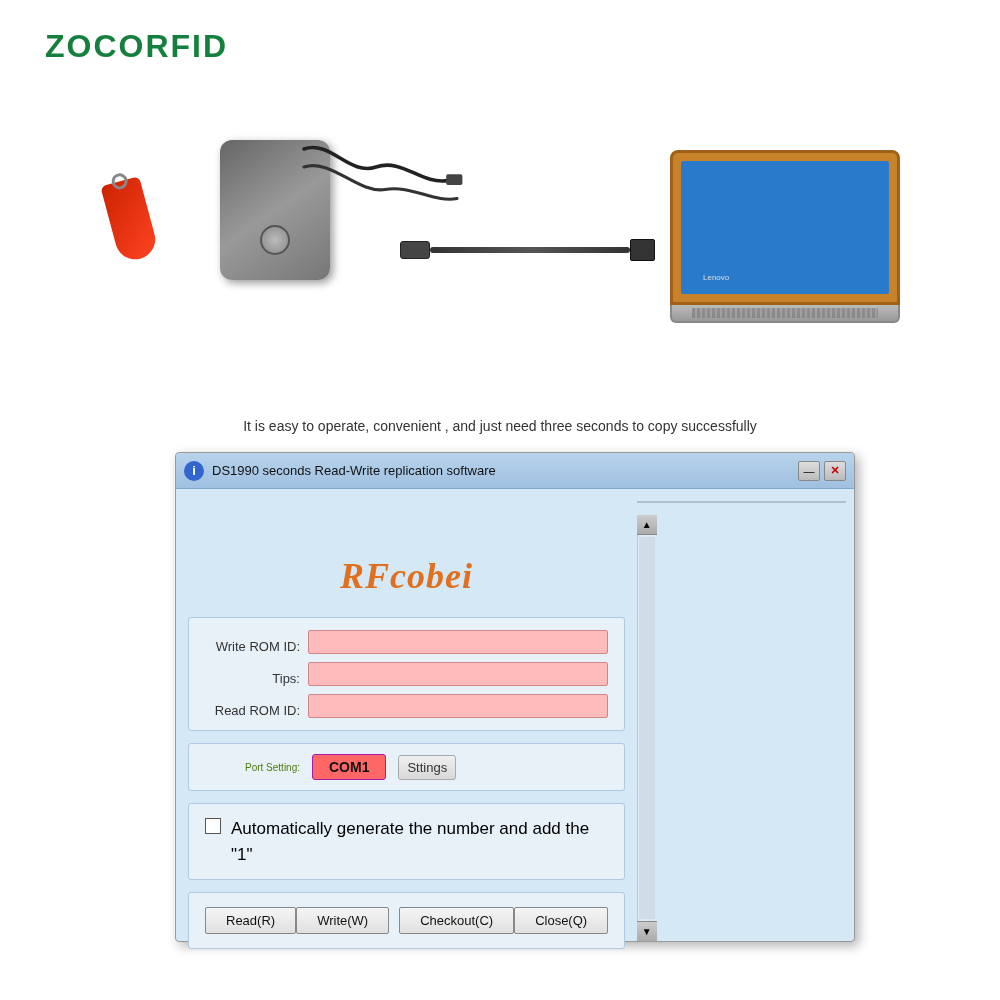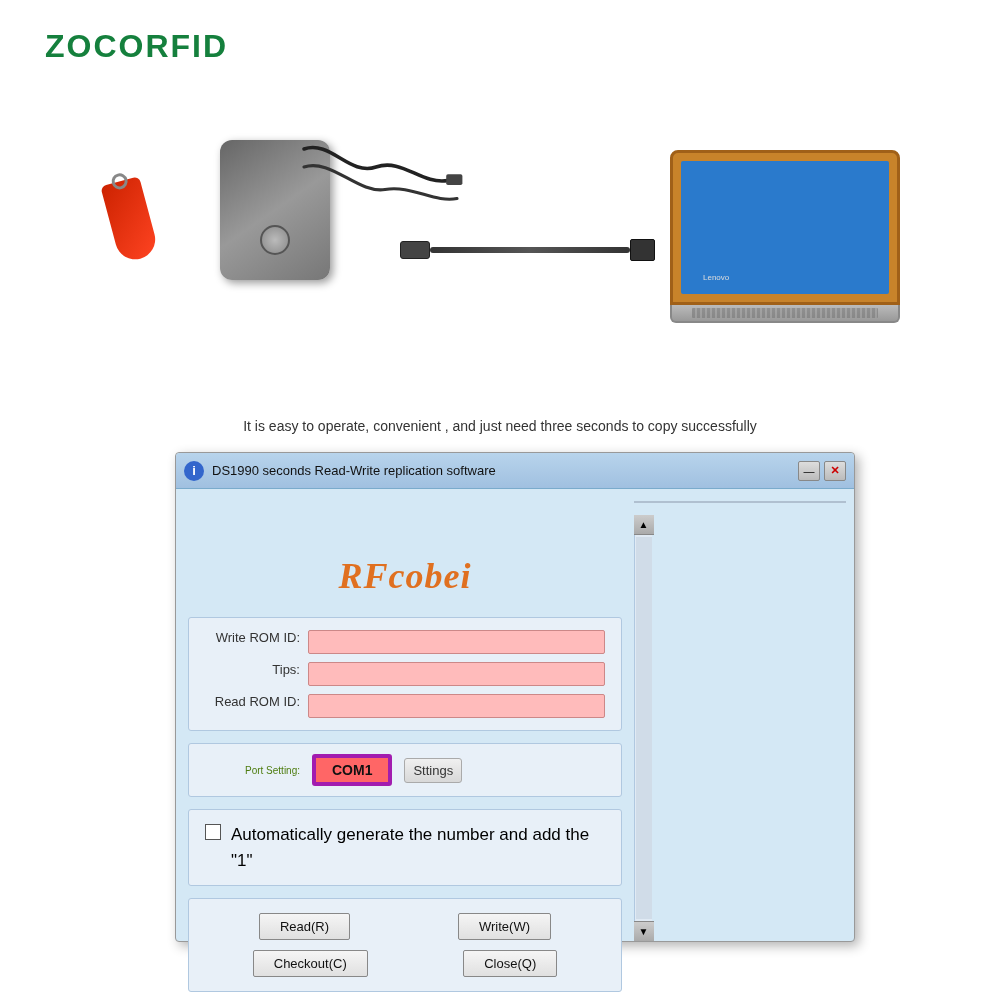--- a/index.html
+++ b/index.html
@@ -302,21 +302,21 @@
       border: 1px solid #b0c8e0;
       border-radius: 3px;
       padding: 12px 16px;
       display: flex;
       flex-direction: column;
       gap: 8px;
     }
 
     .field-row {
       display: flex;
-      align-items: flex-start;
+      align-items: flex-end;
       gap: 8px;
     }
 
     .field-label {
       font-size: 13px;
       color: #333;
       min-width: 95px;
       text-align: right;
     }
 
@@ -343,21 +343,21 @@
 
     .port-label {
       font-size: 10px;
       color: #4d7c0f;
       min-width: 95px;
       text-align: right;
     }
 
     .com-button {
       background: #ff6666;
-      border: 4px solid #a21caf;
+      border: 1px solid #a21caf;
       border-radius: 3px;
       padding: 4px 16px;
       font-size: 14px;
       font-weight: bold;
       color: #111;
       cursor: pointer;
     }
 
     .settings-button {
       background: linear-gradient(180deg, #f0f0f0, #d8d8d8);
@@ -395,21 +395,20 @@
       line-height: 1.5;
     }
 
     
     .actions-section {
       background: #e8f0f8;
       border: 1px solid #b0c8e0;
       border-radius: 3px;
       padding: 14px 16px;
       display: flex;
-      flex-direction: column;
       gap: 10px;
     }
 
     .action-row {
       display: flex;
       justify-content: space-around;
     }
 
     .action-btn {
       background: linear-gradient(180deg, #f5f5f5, #e0e0e0);

